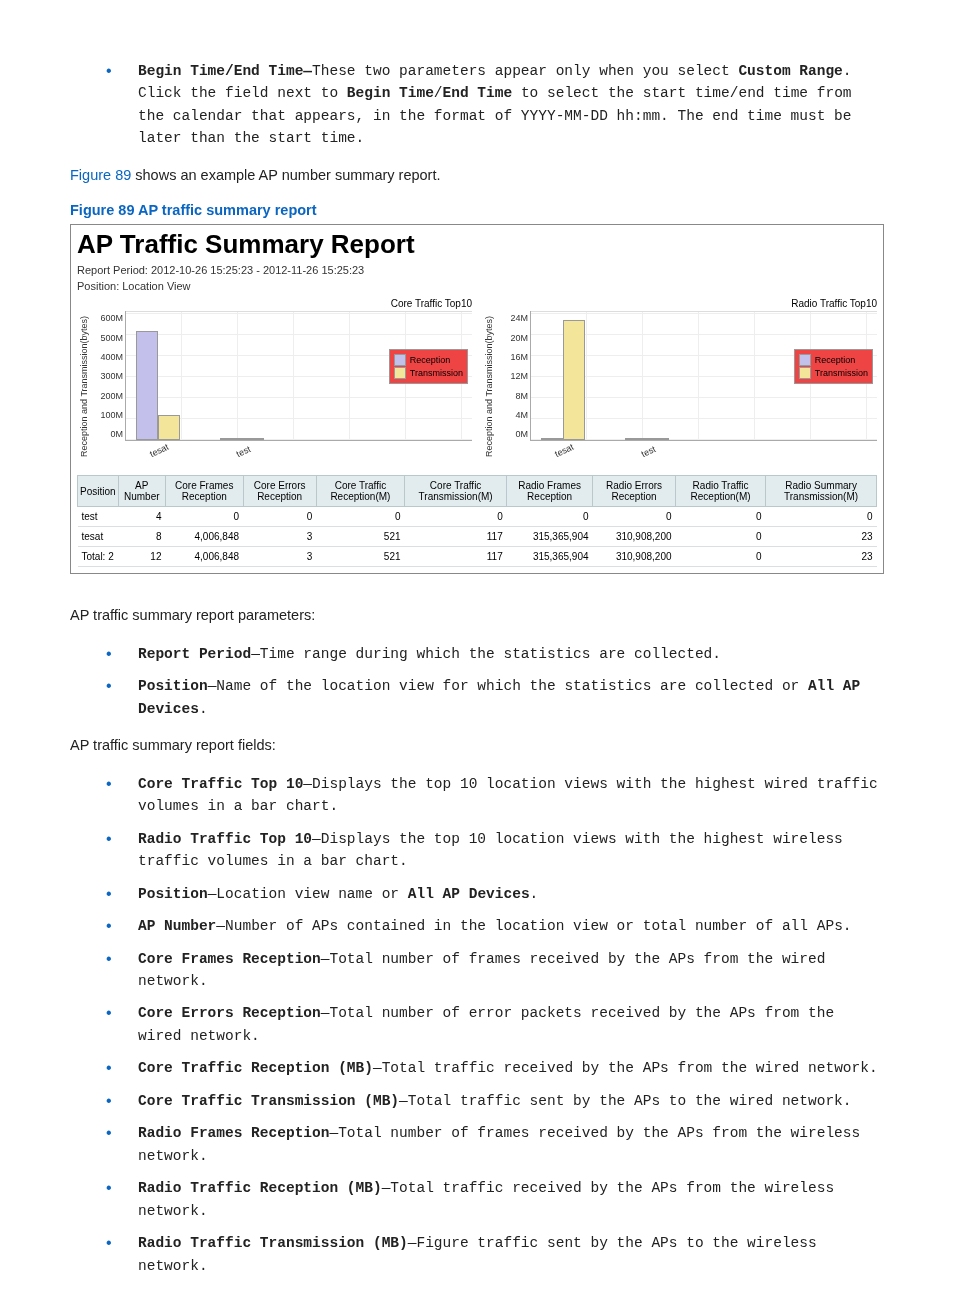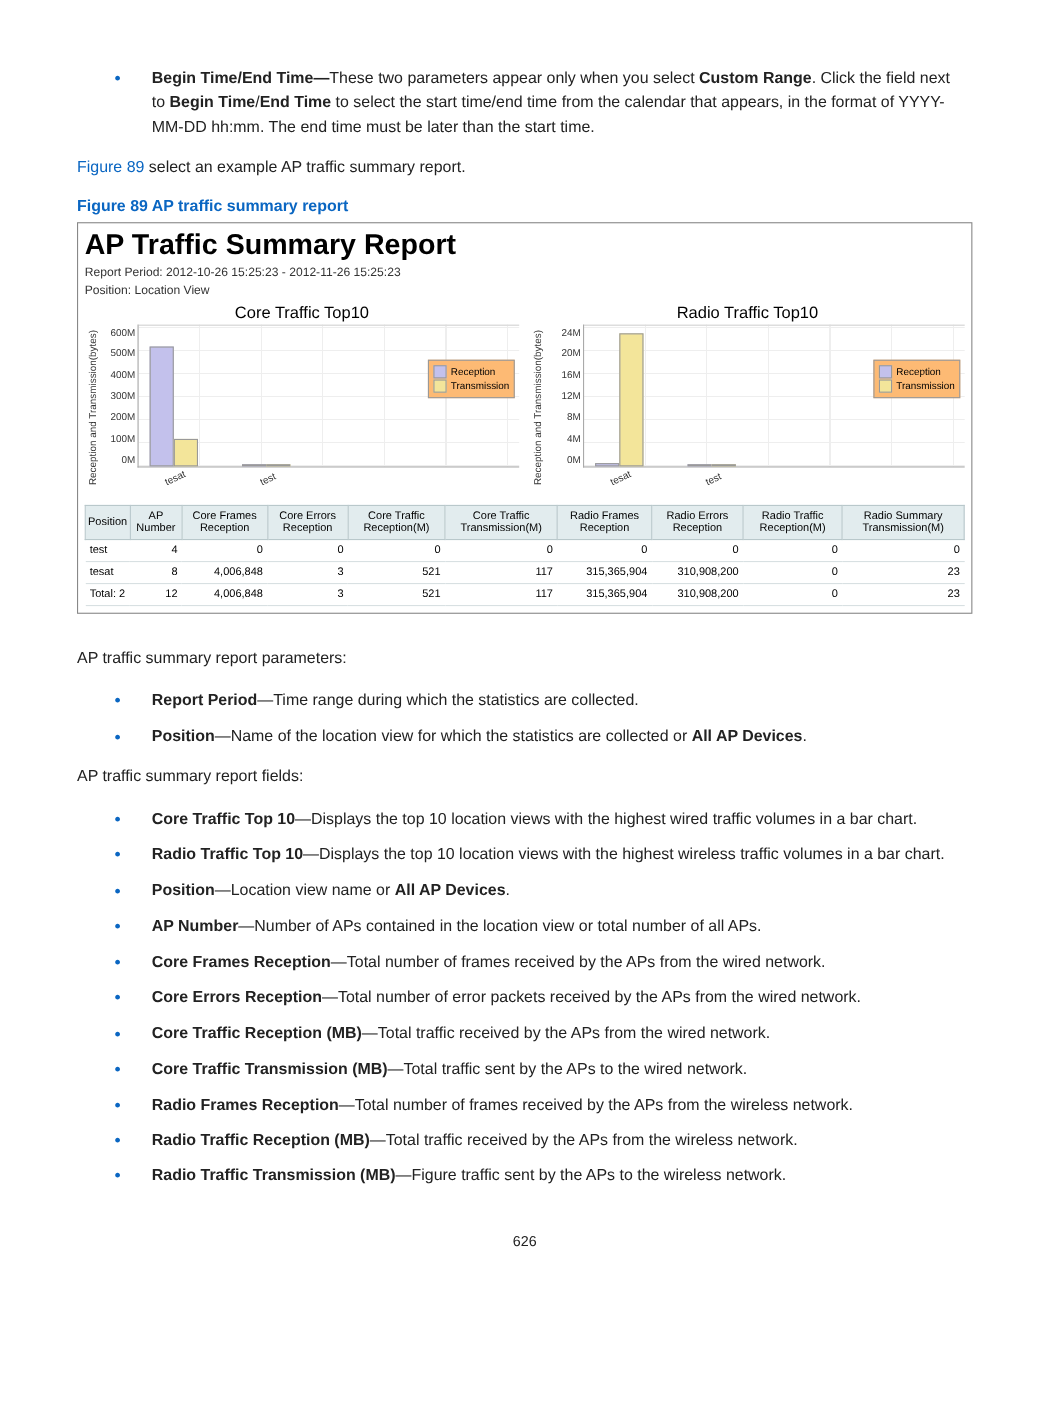--- a/index.html
+++ b/index.html
@@ -13,22 +13,23 @@
     background: #fff;
   }
   ul.main-list {
     list-style: none;
     padding: 0 0 0 30px;
     margin: 0 0 14px 0;
   }
   ul.main-list > li {
     position: relative;
     padding-left: 38px;
-    margin: 0 16px 10px 0;
+    margin: 0 0 10px 0;
     line-height: 1.55;
+    font-family: Liberation Mono, monospace;
   }
   ul.main-list > li::before {
     content: "•";
     color: #0a66c2;
     position: absolute;
     left: 4px;
     top: 0;
     font-size: 16px;
   }
   .body-para {
@@ -62,22 +63,22 @@
   }
   .charts-row {
     display: flex;
     gap: 10px;
   }
   .chart-cell {
     flex: 1;
     position: relative;
   }
   .chart-title {
-    text-align: center;
-    font-size: 15px;
+    text-align: right;
+    font-size: 10px;
     margin: 4px 0 2px 0;
   }
   .chart-wrap {
     display: flex;
     height: 150px;
   }
   .y-axis-label {
     writing-mode: vertical-rl;
     transform: rotate(180deg);
     font-size: 9px;
@@ -136,21 +137,21 @@
     transform-origin: left top;
     font-size: 9px;
     white-space: nowrap;
     color: #333;
   }
   .legend-box {
     position: absolute;
     right: 4px;
     top: 55px;
     border: 1px solid #999;
-    background: #fdba74;
+    background: #ef4444;
     font-size: 9px;
     padding: 3px 4px;
   }
   .legend-row { display: flex; align-items: center; gap: 4px; margin: 1px 0;}
   .swatch {
     width: 10px; height: 10px; border: 1px solid #999;
   }
   .swatch.reception { background: #c3c1ec; }
   .swatch.transmission { background: #f3e59a; }
   
@@ -184,21 +185,21 @@
 </head>
 <body>
 
 <ul class="main-list">
   <li>
     <b>Begin Time/End Time—</b><span>These two parameters appear only when you select </span><b>Custom Range</b><span>. Click the field next to </span><b>Begin Time</b><span>/</span><b>End Time</b><span> to select the start time/end time from the calendar that appears, in the format of YYYY-MM-DD hh:mm. The end time must be later than the start time.</span>
   </li>
 </ul>
 
 <p class="body-para">
-  <span class="fig-link">Figure 89</span><span> select an example AP traffic summary report.</span>
+  <span class="fig-link">Figure 89</span><span> shows an example AP number summary report.</span>
 </p>
 
 <p class="figure-caption">Figure 89 AP traffic summary report</p>
 
 <div class="report-box">
   <div class="report-title">AP Traffic Summary Report</div>
   <div class="report-meta">Report Period: 2012-10-26 15:25:23  -  2012-11-26 15:25:23</div>
   <div class="report-meta">Position: Location View</div>
 
   <div class="charts-row">

